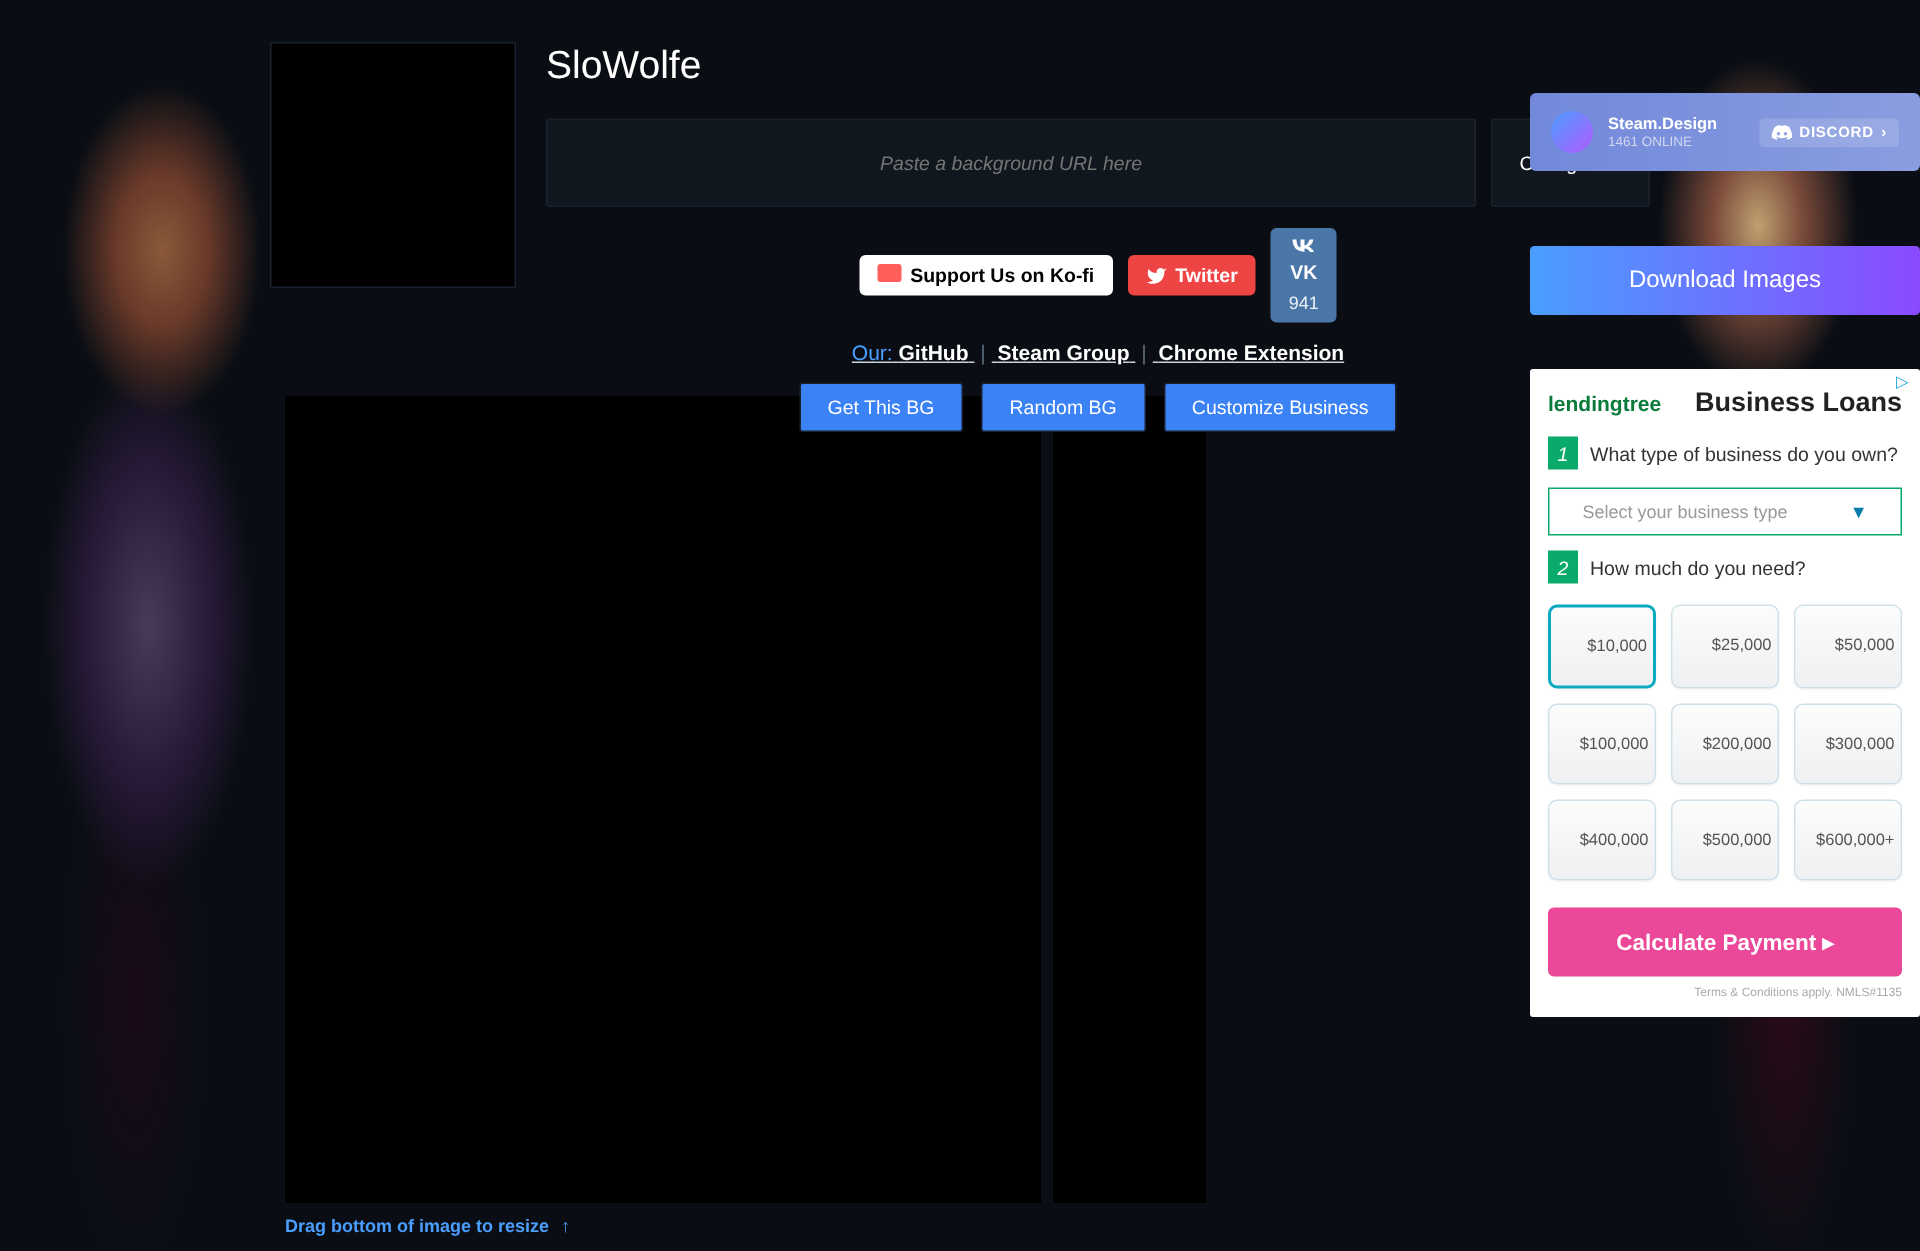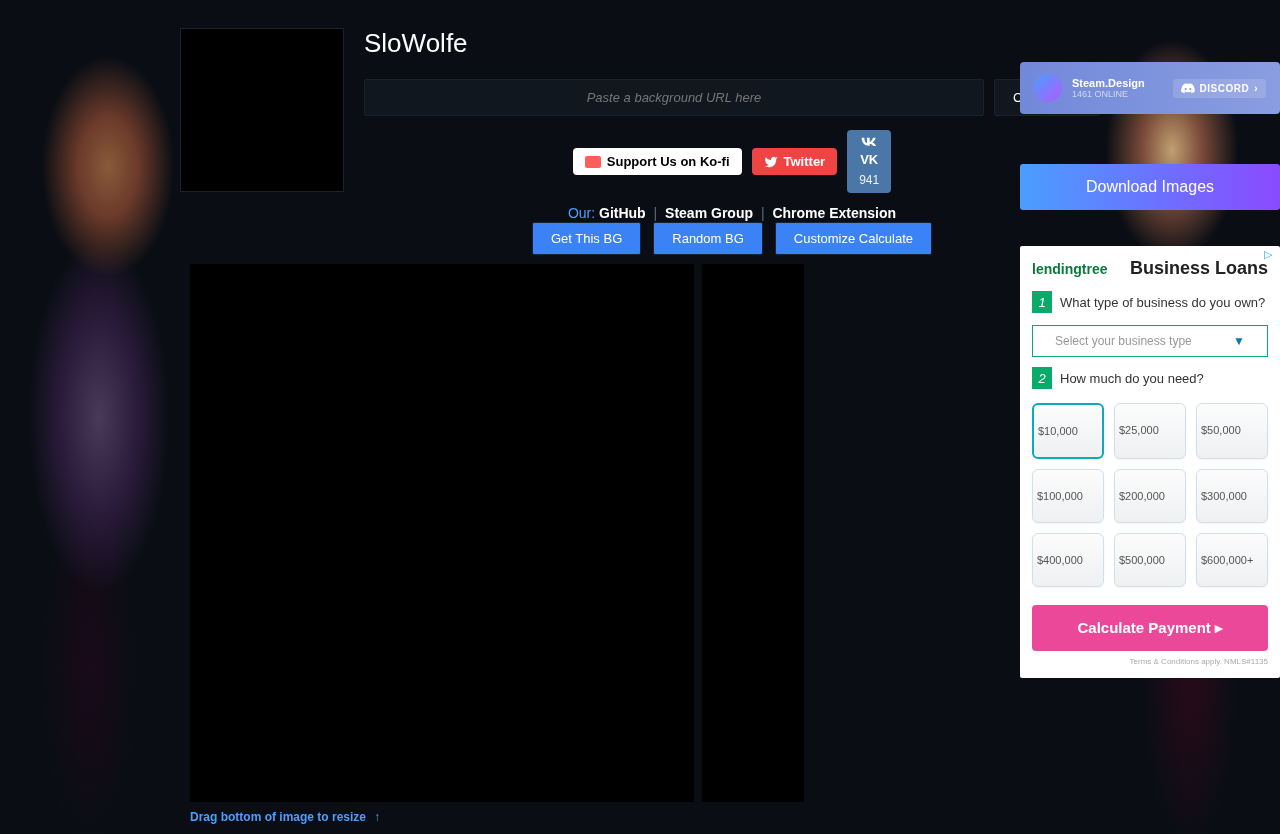--- a/index.html
+++ b/index.html
@@ -54,21 +54,21 @@
   margin-bottom: 20px;
 }
 .url-row { display: flex; gap: 10px; margin-bottom: 14px; }
 .url-input {
   flex: 1;
   background: #11171f;
   border: 1px solid #1a2230;
   color: #ec4899;
   font-style: italic;
   text-align: center;
-  padding: 10px 12px;
+  padding: 21px 12px;
   font-size: 13px;
   border-radius: 2px;
 }
 .change-bg-btn {
   background: #11171f;
   border: 1px solid #1a2230;
   color: #fff;
   padding: 8px 18px;
   font-size: 13px;
   cursor: pointer;
@@ -84,21 +84,20 @@
 .kofi-btn {
   background: #fff;
   color: #000;
   border: none;
   padding: 6px 12px;
   font-size: 13px;
   font-weight: bold;
   border-radius: 4px;
   cursor: pointer;
   display: flex;
-  align-items: center;
   gap: 6px;
 }
 .kofi-heart {
   display: inline-flex;
   width: 16px;
   height: 12px;
   background: #ff5e5b;
   border-radius: 2px;
   position: relative;
 }
@@ -126,21 +125,22 @@
   cursor: pointer;
   display: flex;
   align-items: center;
   gap: 6px;
   flex-direction: column;
 }
 .vk-count { font-weight: normal; opacity: 0.9; font-size: 12px; }
 .links-row {
   text-align: center;
   font-size: 14px;
-  margin-bottom: 1px;
+  margin-bottom: 12px;
+  text-decoration: underline;
 }
 .our-label { color: #4a9eff; }
 .link-item { color: #fff; font-weight: bold; cursor: pointer; }
 .sep { color: #5a6a7a; margin: 0 4px; }
 .action-row { display: flex; gap: 12px; justify-content: center; }
 .action-btn {
   background: #3b82f6;
   border: 1px solid #1a2230;
   color: #fff;
   padding: 8px 18px;
@@ -259,21 +259,21 @@
   display: grid;
   grid-template-columns: repeat(3, 1fr);
   gap: 10px;
   margin: 14px 0 18px;
 }
 .ad-chip {
   background: linear-gradient(180deg, #fcfcfc, #eef0f2);
   border: 1px solid #cfe0e8;
   border-radius: 6px;
   padding: 20px 4px;
-  text-align: left;
+  text-align: right;
   font-size: 11px;
   color: #555;
   cursor: pointer;
   box-shadow: 0 1px 2px rgba(0,0,0,0.05);
 }
 .ad-chip.selected { border: 2px solid #0aaac0; }
 .ad-cta {
   background: #ec4899;
   color: #fff;
   border: none;
@@ -349,21 +349,21 @@
         <span class="link-item">GitHub</span>
         <span class="sep">|</span>
         <span class="link-item">Steam Group</span>
         <span class="sep">|</span>
         <span class="link-item">Chrome Extension</span>
       </div>
 
       <div class="action-row">
         <button class="action-btn">Get This BG</button>
         <button class="action-btn">Random BG</button>
-        <button class="action-btn">Customize Calculate</button>
+        <button class="action-btn">Customize Business</button>
       </div>
     </div>
   </div>
 </div>
 
 <div class="preview-area">
   <div class="preview-main"></div>
   <div class="preview-side"></div>
 </div>
 

